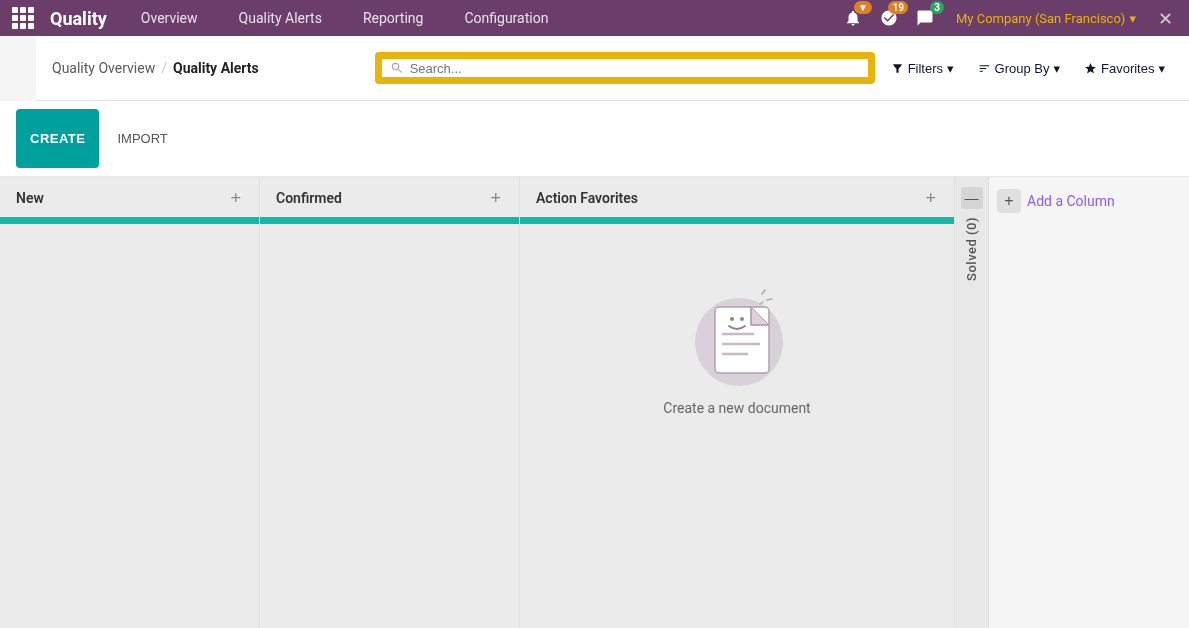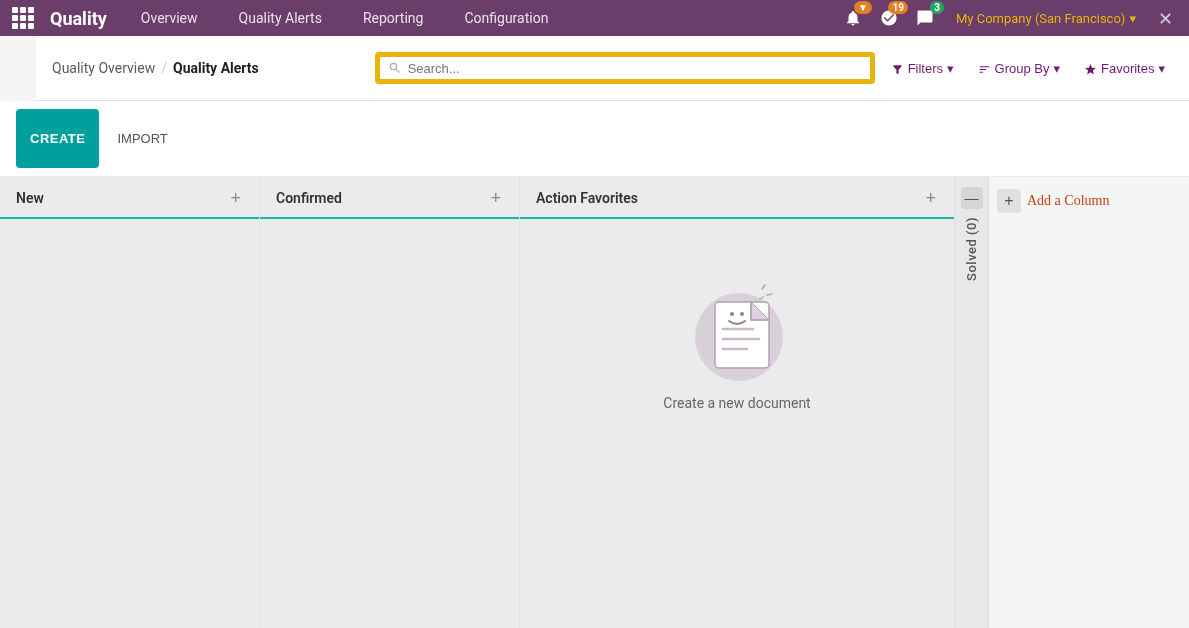--- a/index.html
+++ b/index.html
@@ -113,21 +113,21 @@
       color: #5b5b5b;
       text-decoration: none;
       cursor: pointer;
     }
     .breadcrumb-sep { color: #ccc; }
     .breadcrumb-current { color: #222; font-weight: 700; }
 
     .toolbar-search {
       display: flex;
       align-items: center;
-      border: 5px solid #eab308;
+      border: 7px solid #eab308;
       border-radius: 4px;
       background: white;
       flex: 1;
       max-width: 500px;
       margin-left: 20px;
       height: 32px;
       padding: 0 8px;
     }
     .toolbar-search input {
       border: none;
@@ -138,27 +138,27 @@
       background: transparent;
     }
     .toolbar-filters {
       display: flex;
       gap: 8px;
       align-items: center;
     }
     .filter-btn {
       background: white;
       border: none;
-      color: #701a75;
+      color: #0f172a;
       cursor: pointer;
       font-size: 13px;
       padding: 4px 8px;
       border-radius: 4px;
       display: flex;
-      align-items: flex-end;
+      align-items: center;
       gap: 4px;
     }
 
     
     .action-bar {
       background: white;
       padding: 8px 16px;
       display: flex;
       align-items: center;
       gap: 8px;
@@ -201,21 +201,21 @@
       border-right: 1px solid #e0e0e0;
       display: flex;
       flex-direction: column;
     }
     .kanban-column-header {
       display: flex;
       align-items: center;
       justify-content: space-between;
       padding: 12px 16px 10px;
       background: #ebebeb;
-      border-bottom: 2px solid #14b8a6;
+      border-bottom: 7px solid #14b8a6;
     }
     .kanban-col-title {
       font-weight: 600;
       font-size: 14px;
       color: #333;
     }
     .kanban-add-btn {
       background: none;
       border: none;
       cursor: pointer;
@@ -455,17 +455,17 @@
   <div class="kanban-column-solved">
     <div class="solved-header">
       <button class="solved-collapse-btn">—</button>
       <span class="solved-title">Solved (0)</span>
     </div>
   </div>
 
   <div class="kanban-add-column">
     <div style="display:flex; align-items:center; gap:6px; margin-bottom: 8px;">
       <button style="background:#e0e0e0; border:none; width:24px; height:24px; border-radius:4px; cursor:pointer; font-size:16px; display:flex; align-items:center; justify-content:center; color:#555;">+</button>
-      <span style="color:#c2410c; font-size:14px; cursor:pointer;font-family:Liberation Serif, serif;">Add a Column</span>
+      <span style="color:#8b5cf6; font-size:14px; cursor:pointer;">Add a Column</span>
     </div>
   </div>
 
 </div>
 
 </body></html>

